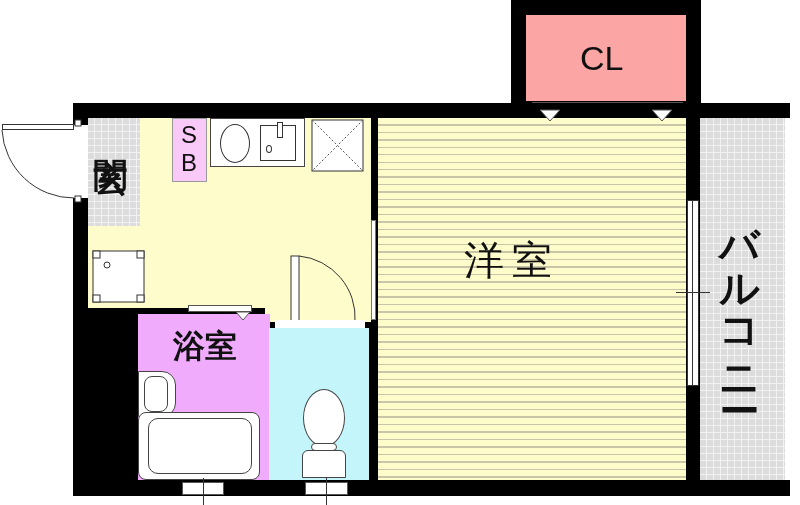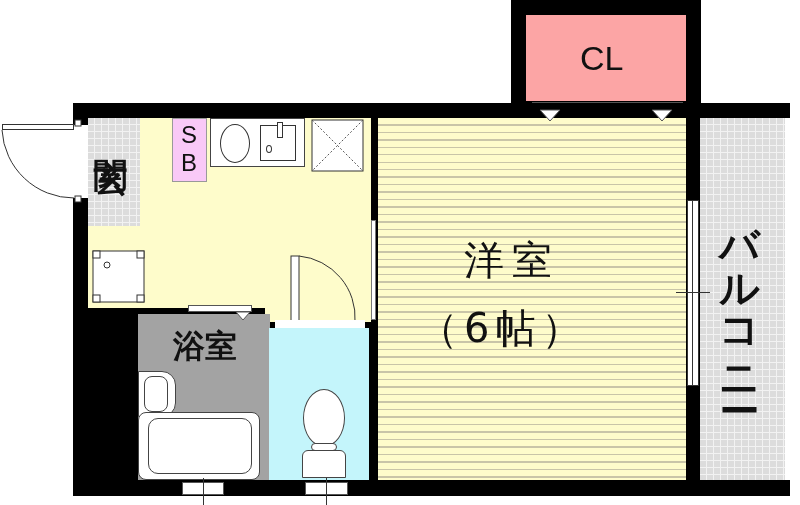--- a/index.html
+++ b/index.html
@@ -36,21 +36,20 @@
 <div class="abs wall" style="left:73px; top:103px; width:628px; height:393px;"></div>
 
 <div class="abs wall" style="left:695px; top:103px; width:95px; height:393px;"></div>
 <div class="abs tiled" style="left:700px; top:118px; width:85px; height:362px;">
   <span class="label vlabel" style="left:20px; top:82px; font-size:40px; font-weight:bold; letter-spacing:2px;">バルコニー</span>
 </div>
 <div class="abs" style="left:785px; top:118px; width:5px; height:362px; background:#fff;"></div>
 
 <div class="abs lined" style="left:378px; top:118px; width:308px; height:362px;">
   <span class="label" style="left:86px; top:122px; font-size:40px; letter-spacing:8px;">洋室</span>
-  <span class="label" style="left:40px; top:190px; font-size:40px; letter-spacing:6px;">（6帖）</span>
 </div>
 
 <div class="abs" style="left:687px; top:200px; width:12px; height:186px; background:#fff; border:1px solid #333;"></div>
 <div class="abs" style="left:692px; top:200px; width:1px; height:186px; background:#333;"></div>
 <div class="abs" style="left:676px; top:292px; width:34px; height:1px; background:#333;"></div>
 
 <svg style="left:0; top:0;" width="800" height="505">
   <polygon points="540,110 560,110 550,121" fill="#fff" stroke="#555" stroke-width="1"></polygon>
   <polygon points="652,110 672,110 662,121" fill="#fff" stroke="#555" stroke-width="1"></polygon>
 </svg>
@@ -96,21 +95,21 @@
   <rect x="93" y="295" width="7" height="7" fill="#fff" stroke="#333" stroke-width="1"></rect>
   <rect x="137" y="295" width="7" height="7" fill="#fff" stroke="#333" stroke-width="1"></rect>
   <circle cx="107" cy="265" r="3" fill="#fff" stroke="#333" stroke-width="1"></circle>
 </svg>
 
 <svg style="left:0; top:0;" width="800" height="505">
   <rect x="291" y="256" width="8" height="66" fill="#fff" stroke="#333" stroke-width="1"></rect>
   <path d="M 299 256 A 62 62 0 0 1 355 322" fill="none" stroke="#333" stroke-width="1"></path>
 </svg>
 
-<div class="abs" style="left:138px; top:314px; width:132px; height:166px; background:#a3a3a3;">
+<div class="abs" style="left:138px; top:314px; width:132px; height:166px; background:#f0abfc;">
   <span class="label" style="left:35px; top:16px; font-size:32px; font-weight:bold;">浴室</span>
 </div>
 <div class="abs" style="left:188px; top:305px; width:64px; height:7px; background:#fff; border:1px solid #555;"></div>
 <svg style="left:0; top:0;" width="800" height="505">
   <polygon points="236,312 250,312 243,320" fill="#fff" stroke="#555" stroke-width="1"></polygon>
 </svg>
 
 <div class="abs" style="left:138px; top:371px; width:38px; height:46px; background:#fff; border:1.5px solid #444; border-radius:0 14px 14px 0;"></div>
 <div class="abs" style="left:144px; top:376px; width:24px; height:36px; border:1.5px solid #444; border-radius:8px;"></div>
 

